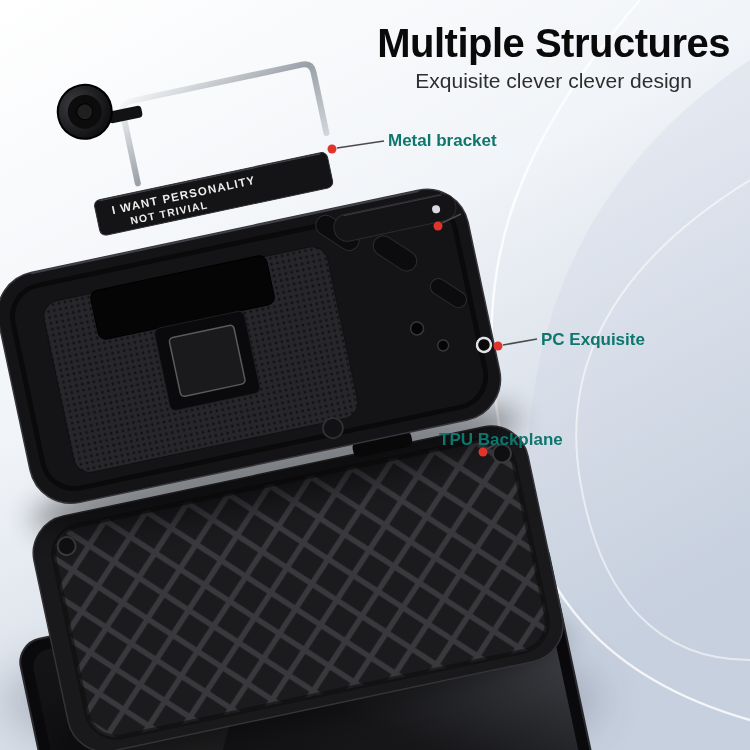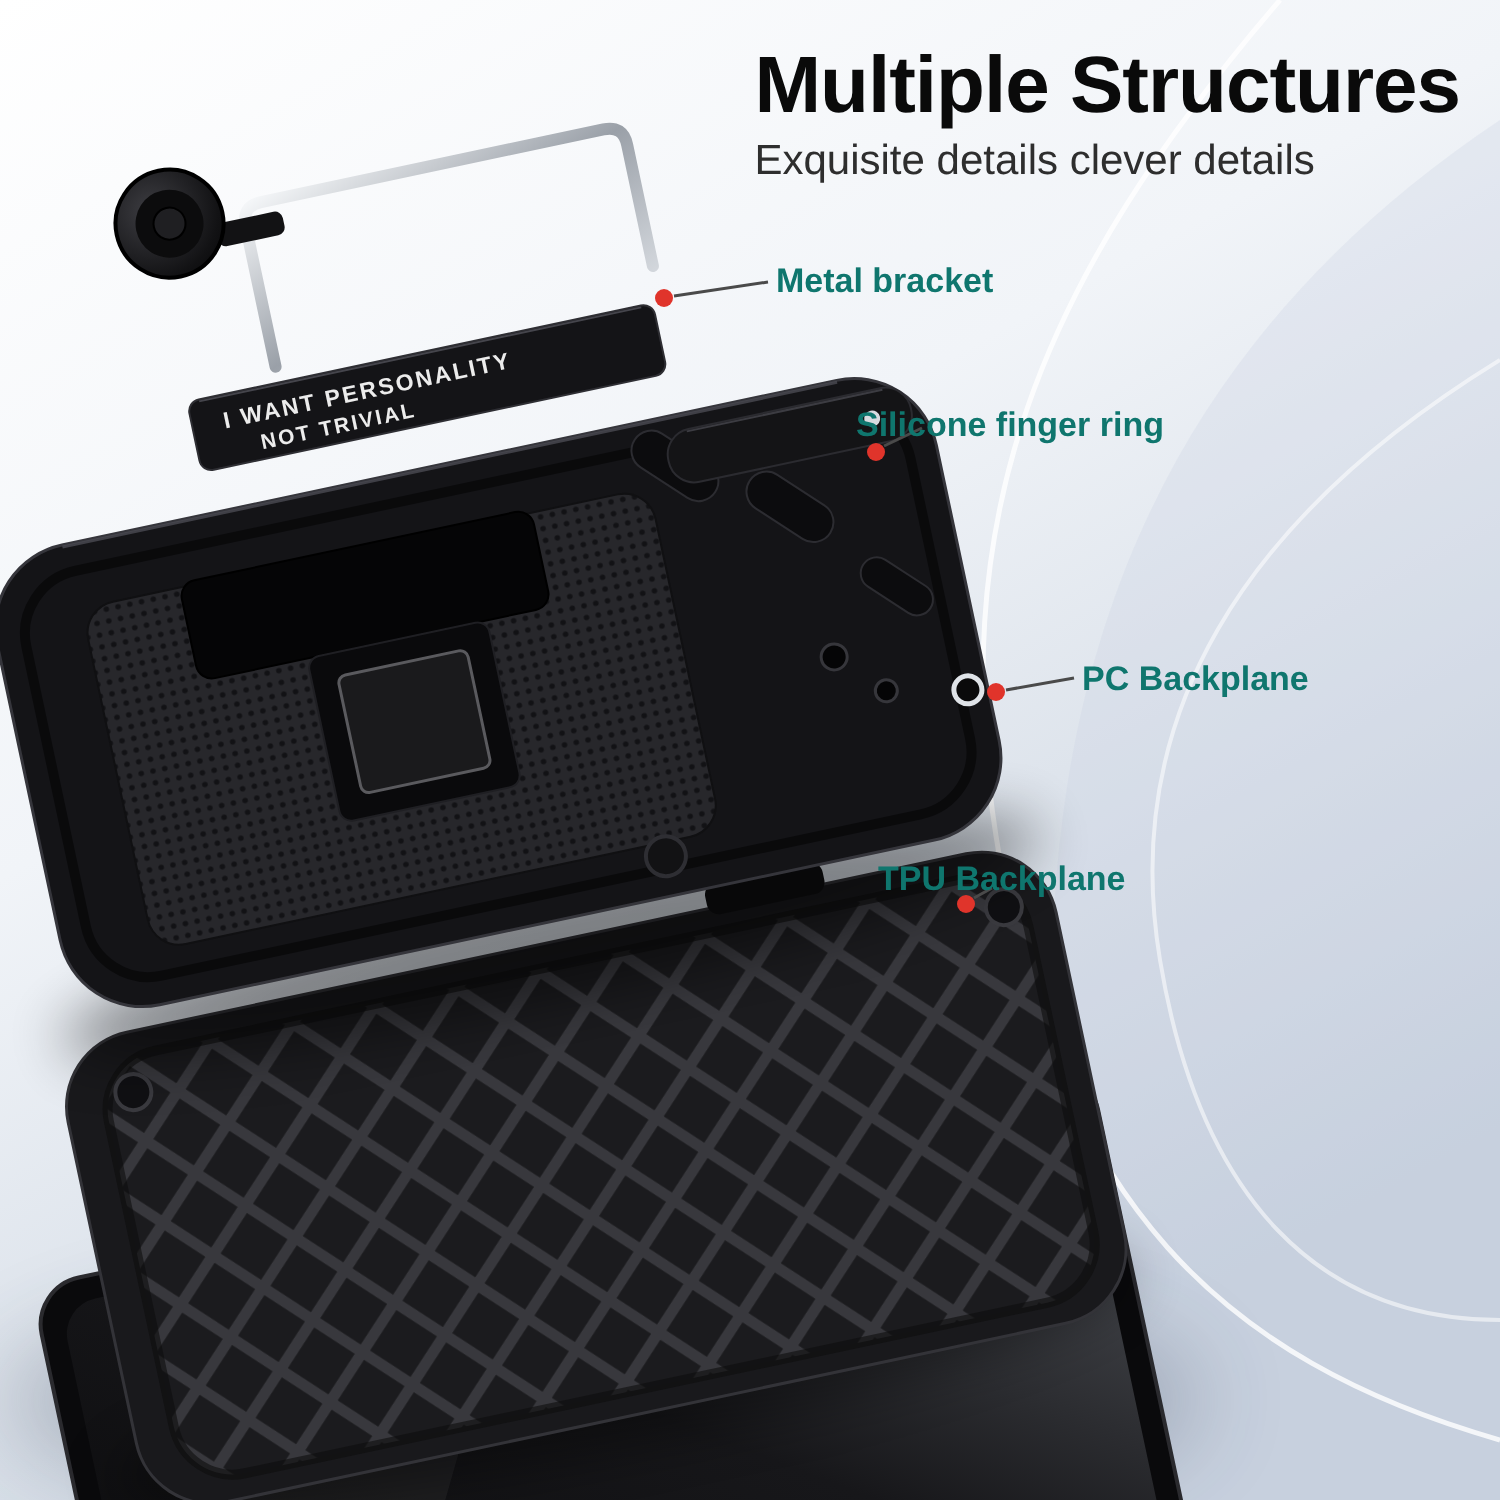--- a/index.html
+++ b/index.html
@@ -1,21 +1,21 @@
 <!DOCTYPE html>
 <html><head>
 <meta charset="utf-8">
 <style>
   html,body{margin:0;padding:0;}
   .stage{
     position:relative;width:750px;height:750px;overflow:hidden;
     font-family:"Liberation Sans",sans-serif;background:#fff;
   }
   .stage svg.scene{position:absolute;left:0;top:0;}
-  .header{position:absolute;top:22px;right:20px;text-align:left;z-index:5;}
+  .header{position:absolute;top:22px;right:20px;text-align:center;z-index:5;}
   .header h1{
     margin:0;font-size:40px;font-weight:800;color:#0a0a0a;line-height:1.05;
     letter-spacing:-0.5px;font-family:"Liberation Sans",sans-serif;
   }
   .header .sub{margin-top:5px;font-size:21px;font-weight:400;color:#2e2e2e;}
   .callout{
     position:absolute;font-size:17px;font-weight:700;color:#0f766e;
     white-space:nowrap;z-index:5;
   }
   #c-metal{left:388px;top:131px;}
@@ -153,21 +153,20 @@
     <line x1="496" y1="444" x2="487" y2="449" stroke-width="1.5" stroke="#4a4a4a"></line>
 
     <circle cx="332" cy="149" r="4.5" fill="#e0342b"></circle>
     <circle cx="438" cy="226" r="4.5" fill="#e0342b"></circle>
     <circle cx="498" cy="346" r="4.5" fill="#e0342b"></circle>
     <circle cx="483" cy="452" r="4.5" fill="#e0342b"></circle>
   </svg>
 
   <div class="header">
     <h1>Multiple Structures</h1>
-    <div class="sub">Exquisite details clever details</div>
+    <div class="sub">Exquisite clever clever design</div>
   </div>
 
   <div class="callout" id="c-metal">Metal bracket</div>
-  <div class="callout" id="c-ring">Silicone finger ring</div>
-  <div class="callout" id="c-pc">PC Backplane</div>
+  <div class="callout" id="c-pc">PC Exquisite</div>
   <div class="callout" id="c-tpu">TPU Backplane</div>
 
 </div>
 
 </body></html>

